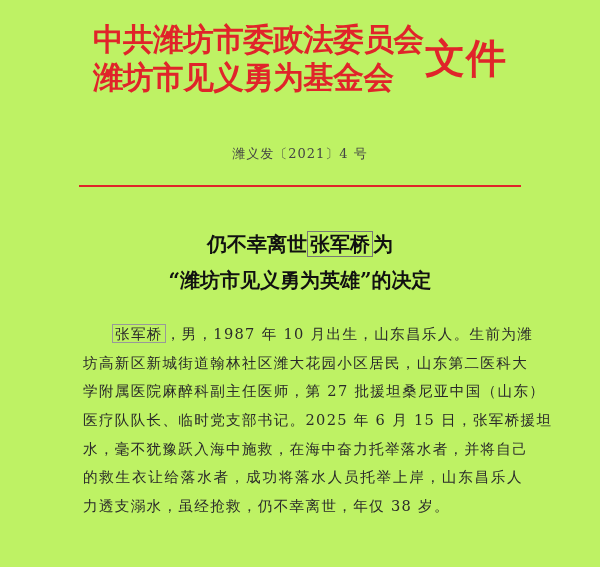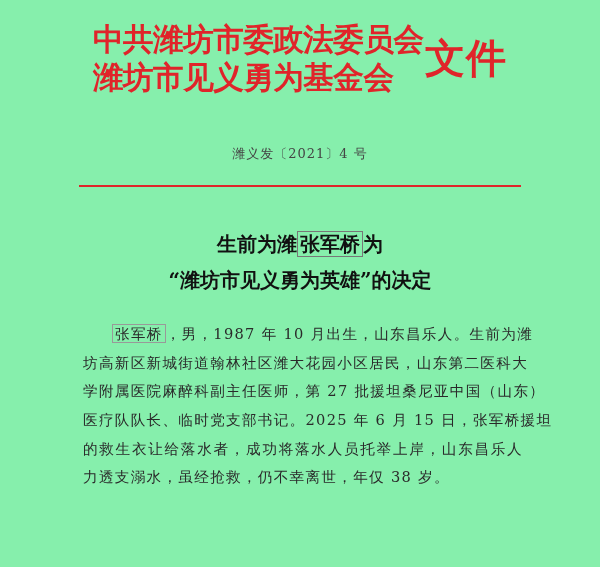--- a/index.html
+++ b/index.html
@@ -11,21 +11,21 @@
     width: 600px;
     height: 567px;
     position: relative;
     overflow: hidden;
     font-family: "DejaVu Serif", "Liberation Serif", serif;
   }
   .page {
     position: absolute;
     left: 0; top: 0;
     width: 600px; height: 567px;
-    background: #86efac;
+    background: #bef264;
   }
 
   
   .header {
     position: absolute;
     left: 93px;
     top: 20px;
     width: 420px;
     height: 80px;
   }
@@ -142,25 +142,26 @@
       <span class="header-line l1">中共潍坊市委政法委员会</span>
       <span class="header-line l2">潍坊市见义勇为基金会</span>
     </div>
     <span class="header-wenjian">文件</span>
   </div>
 
   <div class="doc-number">潍义发〔2021〕4 号</div>
 
   <div class="red-rule"></div>
 
-  <div class="title t1"><span>生前为潍</span><span class="boxed">张军桥</span><span>为</span></div>
+  <div class="title t1"><span>仍不幸离世</span><span class="boxed">张军桥</span><span>为</span></div>
   <div class="title t2">“潍坊市见义勇为英雄”的决定</div>
 
   <div class="body-text">
     <span class="body-line indent"><span class="boxed">张军桥</span><span>，男，1987 年 10 月出生，山东昌乐人。生前为潍</span></span>
     <span class="body-line">坊高新区新城街道翰林社区潍大花园小区居民，山东第二医科大</span>
     <span class="body-line">学附属医院麻醉科副主任医师，第 27 批援坦桑尼亚中国（山东）</span>
     <span class="body-line">医疗队队长、临时党支部书记。2025 年 6 月 15 日，张军桥援坦</span>
+    <span class="body-line">水，毫不犹豫跃入海中施救，在海中奋力托举落水者，并将自己</span>
     <span class="body-line">的救生衣让给落水者，成功将落水人员托举上岸，山东昌乐人</span>
     <span class="body-line last">力透支溺水，虽经抢救，仍不幸离世，年仅 38 岁。</span>
   </div>
 
 </div>
 
 </body></html>

